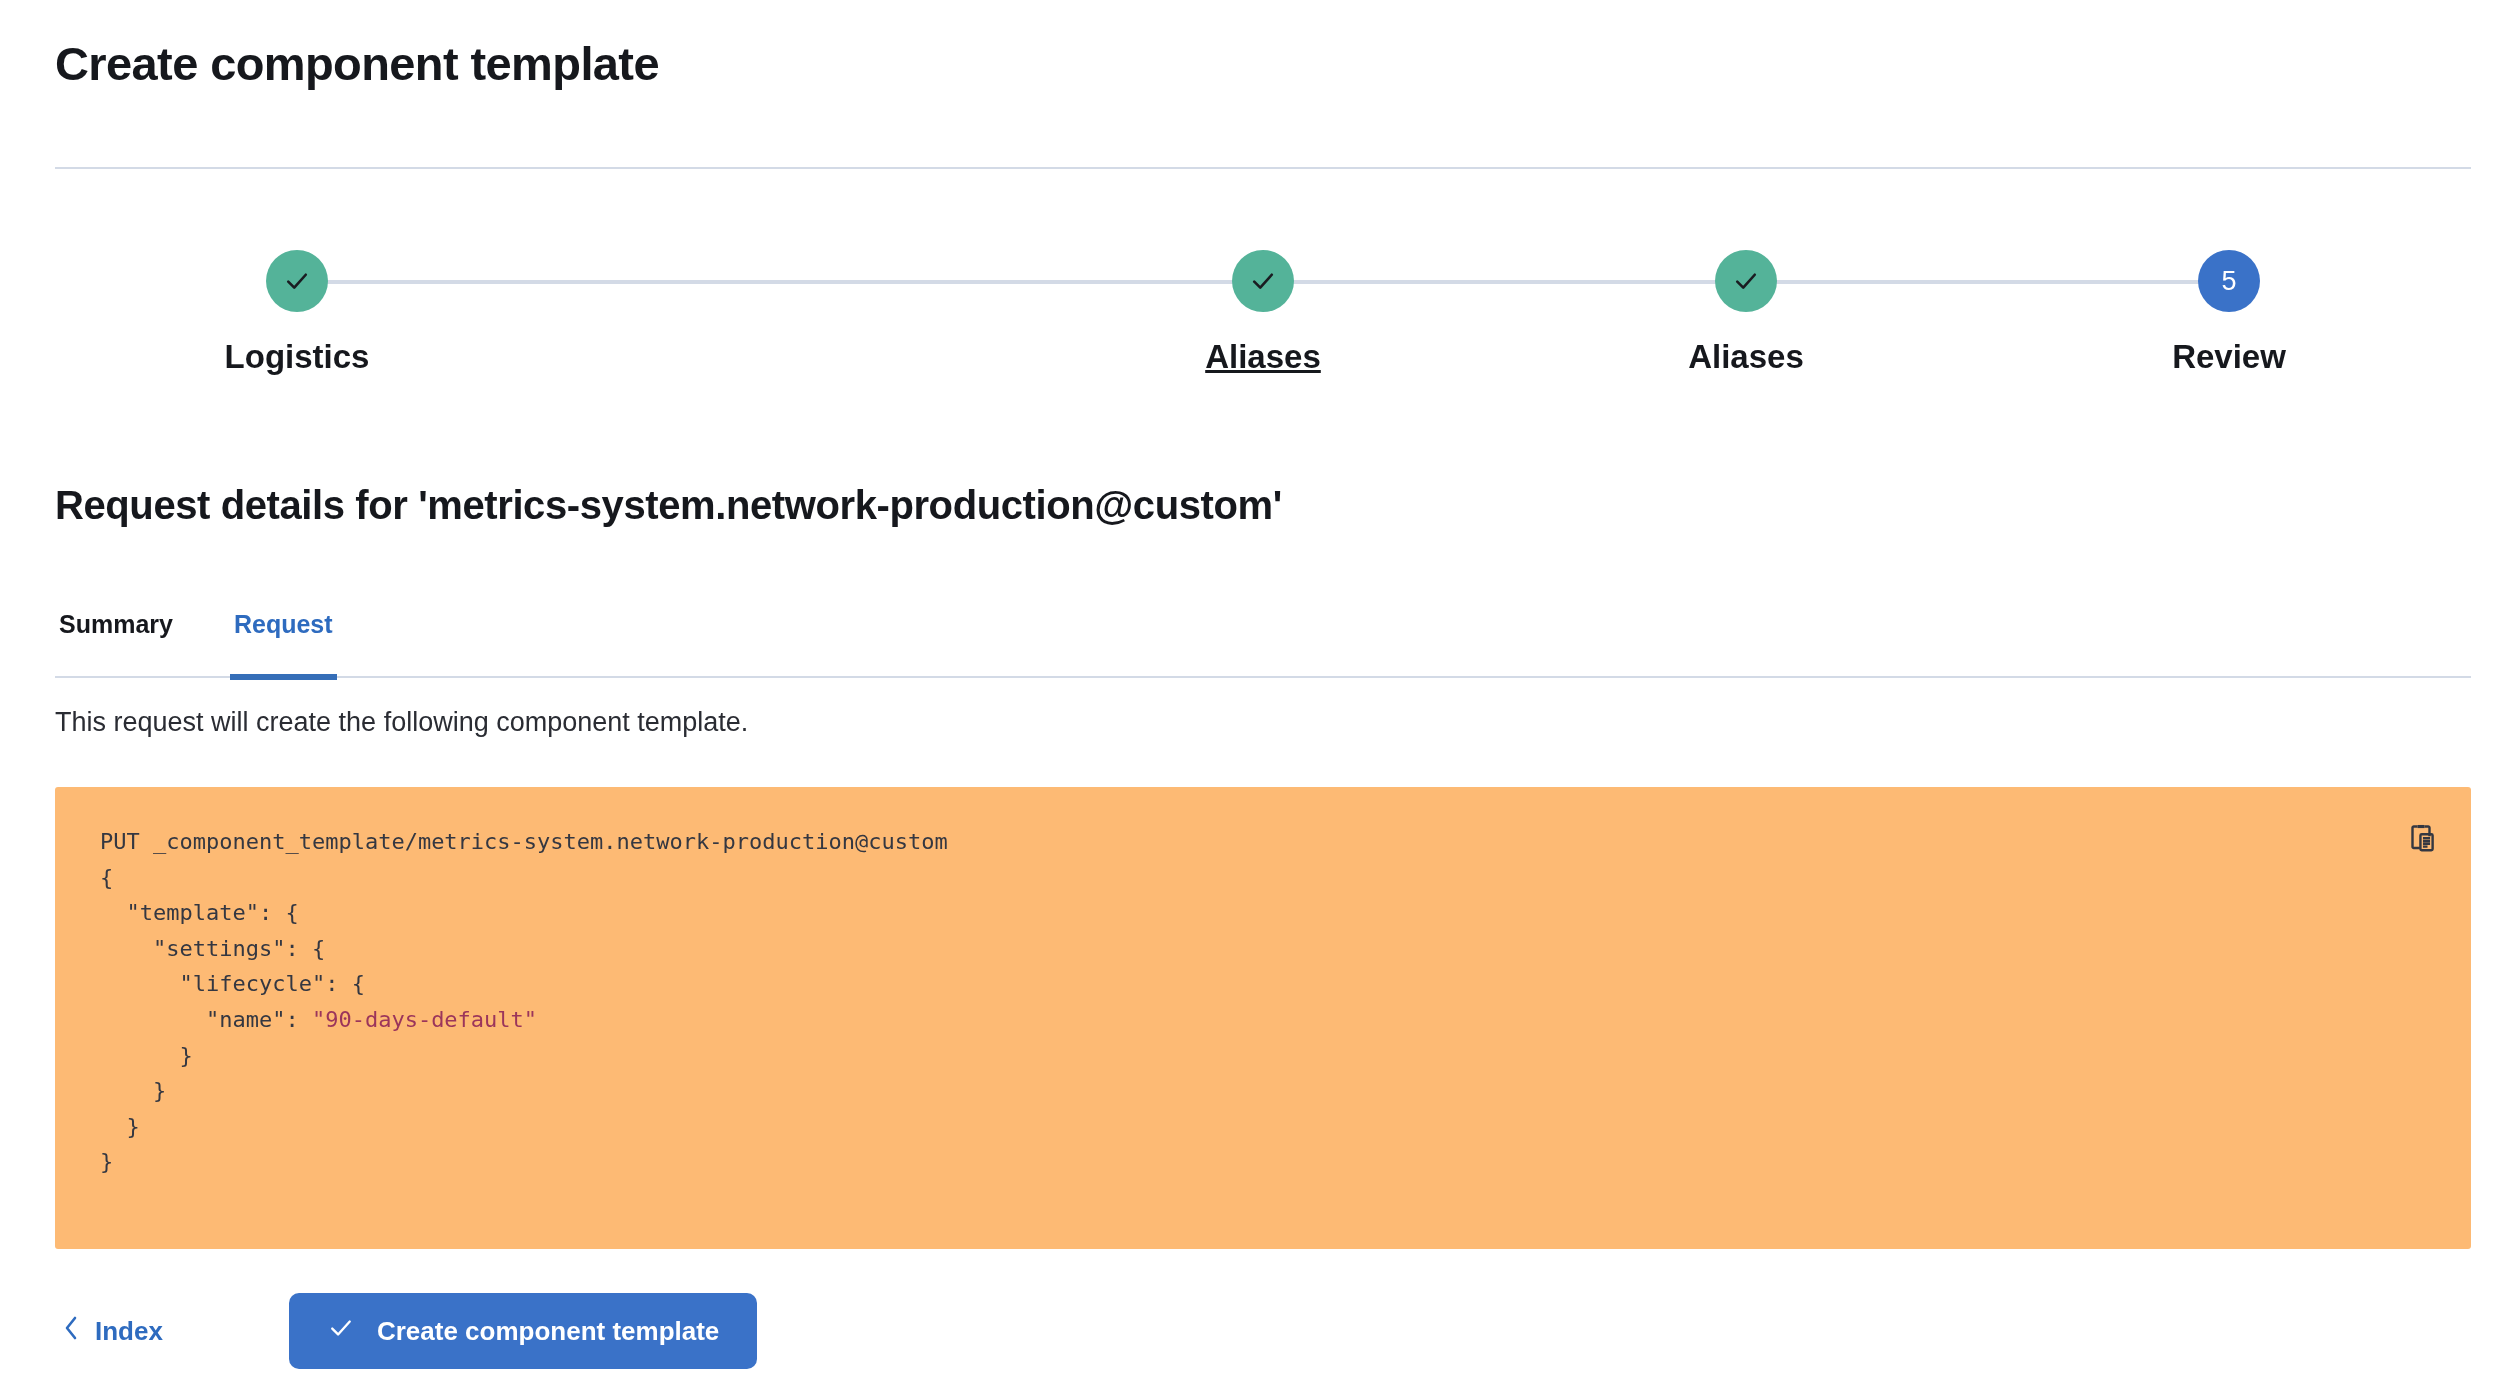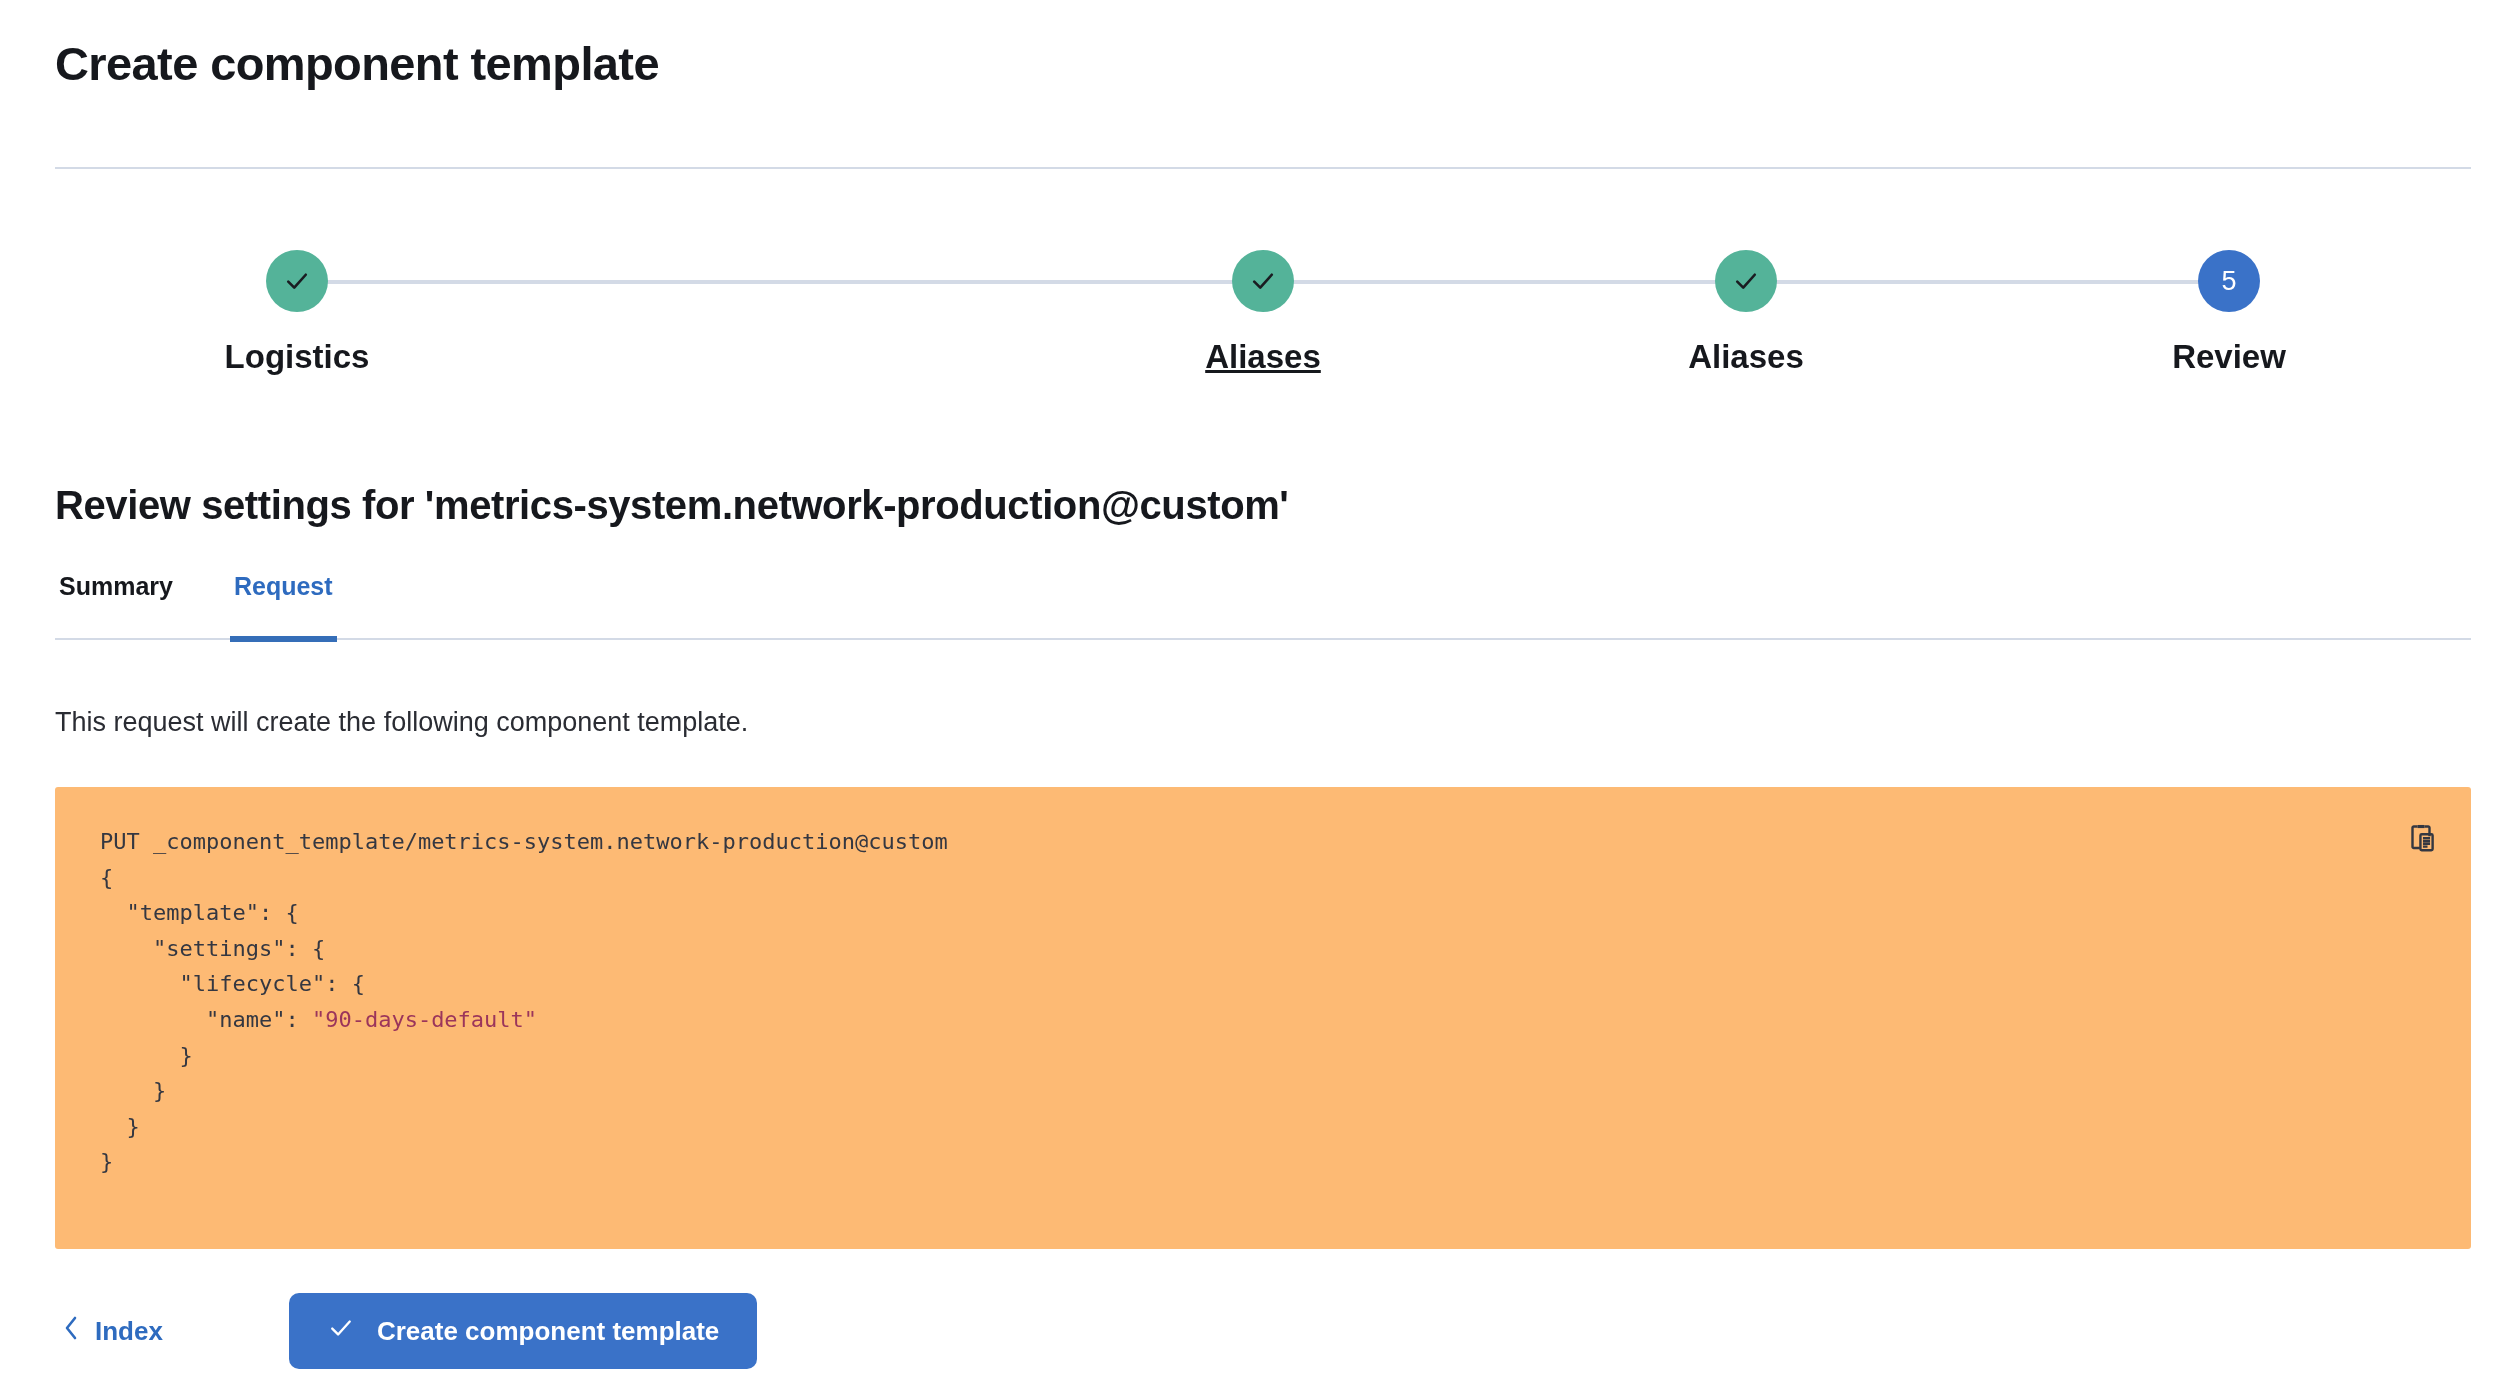--- a/index.html
+++ b/index.html
@@ -110,21 +110,21 @@
     font-weight: bold;
     letter-spacing: -0.4px;
     color: #16181D;
     white-space: nowrap;
   }
 
   
   .tabs {
     position: absolute;
     left: 55px;
-    top: 572px;
+    top: 610px;
     width: 2416px;
     height: 68px;
     border-bottom: 2px solid #D3DAE6;
     display: flex;
     align-items: flex-start;
     gap: 0;
   }
 
   .tab {
     position: relative;
@@ -282,21 +282,21 @@
         <div class="step-label">Aliases</div>
       </div>
       <div class="step" style="left: 2174px;">
         <div class="step-circle current" style="background: rgb(58, 114, 200);">
           <span class="step-number">5</span>
         </div>
         <div class="step-label">Review</div>
       </div>
     </div>
 
-  <h2 class="section-heading">Review settings for 'metrics-system.network-production@custom'</h2>
+  <h2 class="section-heading">Request details for 'metrics-system.network-production@custom'</h2>
 
   <div class="tabs">
     <button class="tab inactive">Summary</button>
     <button class="tab active">Request</button>
   </div>
 
   <p class="description">This request will create the following component template.</p>
 
   <div class="code-block">
     <pre class="code-text"><span>PUT _component_template/metrics-system.network-production@custom</span>

